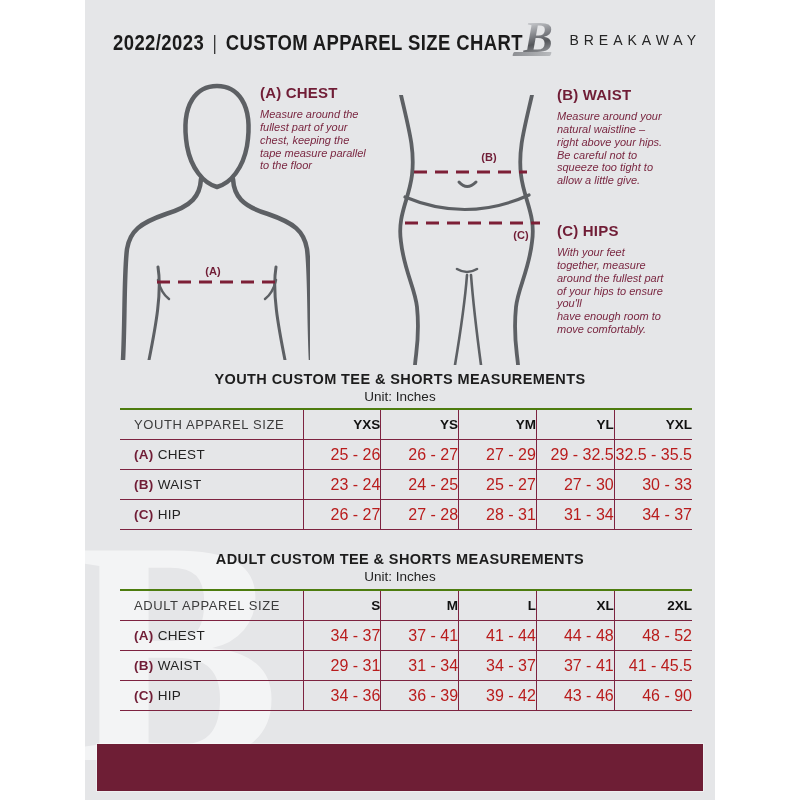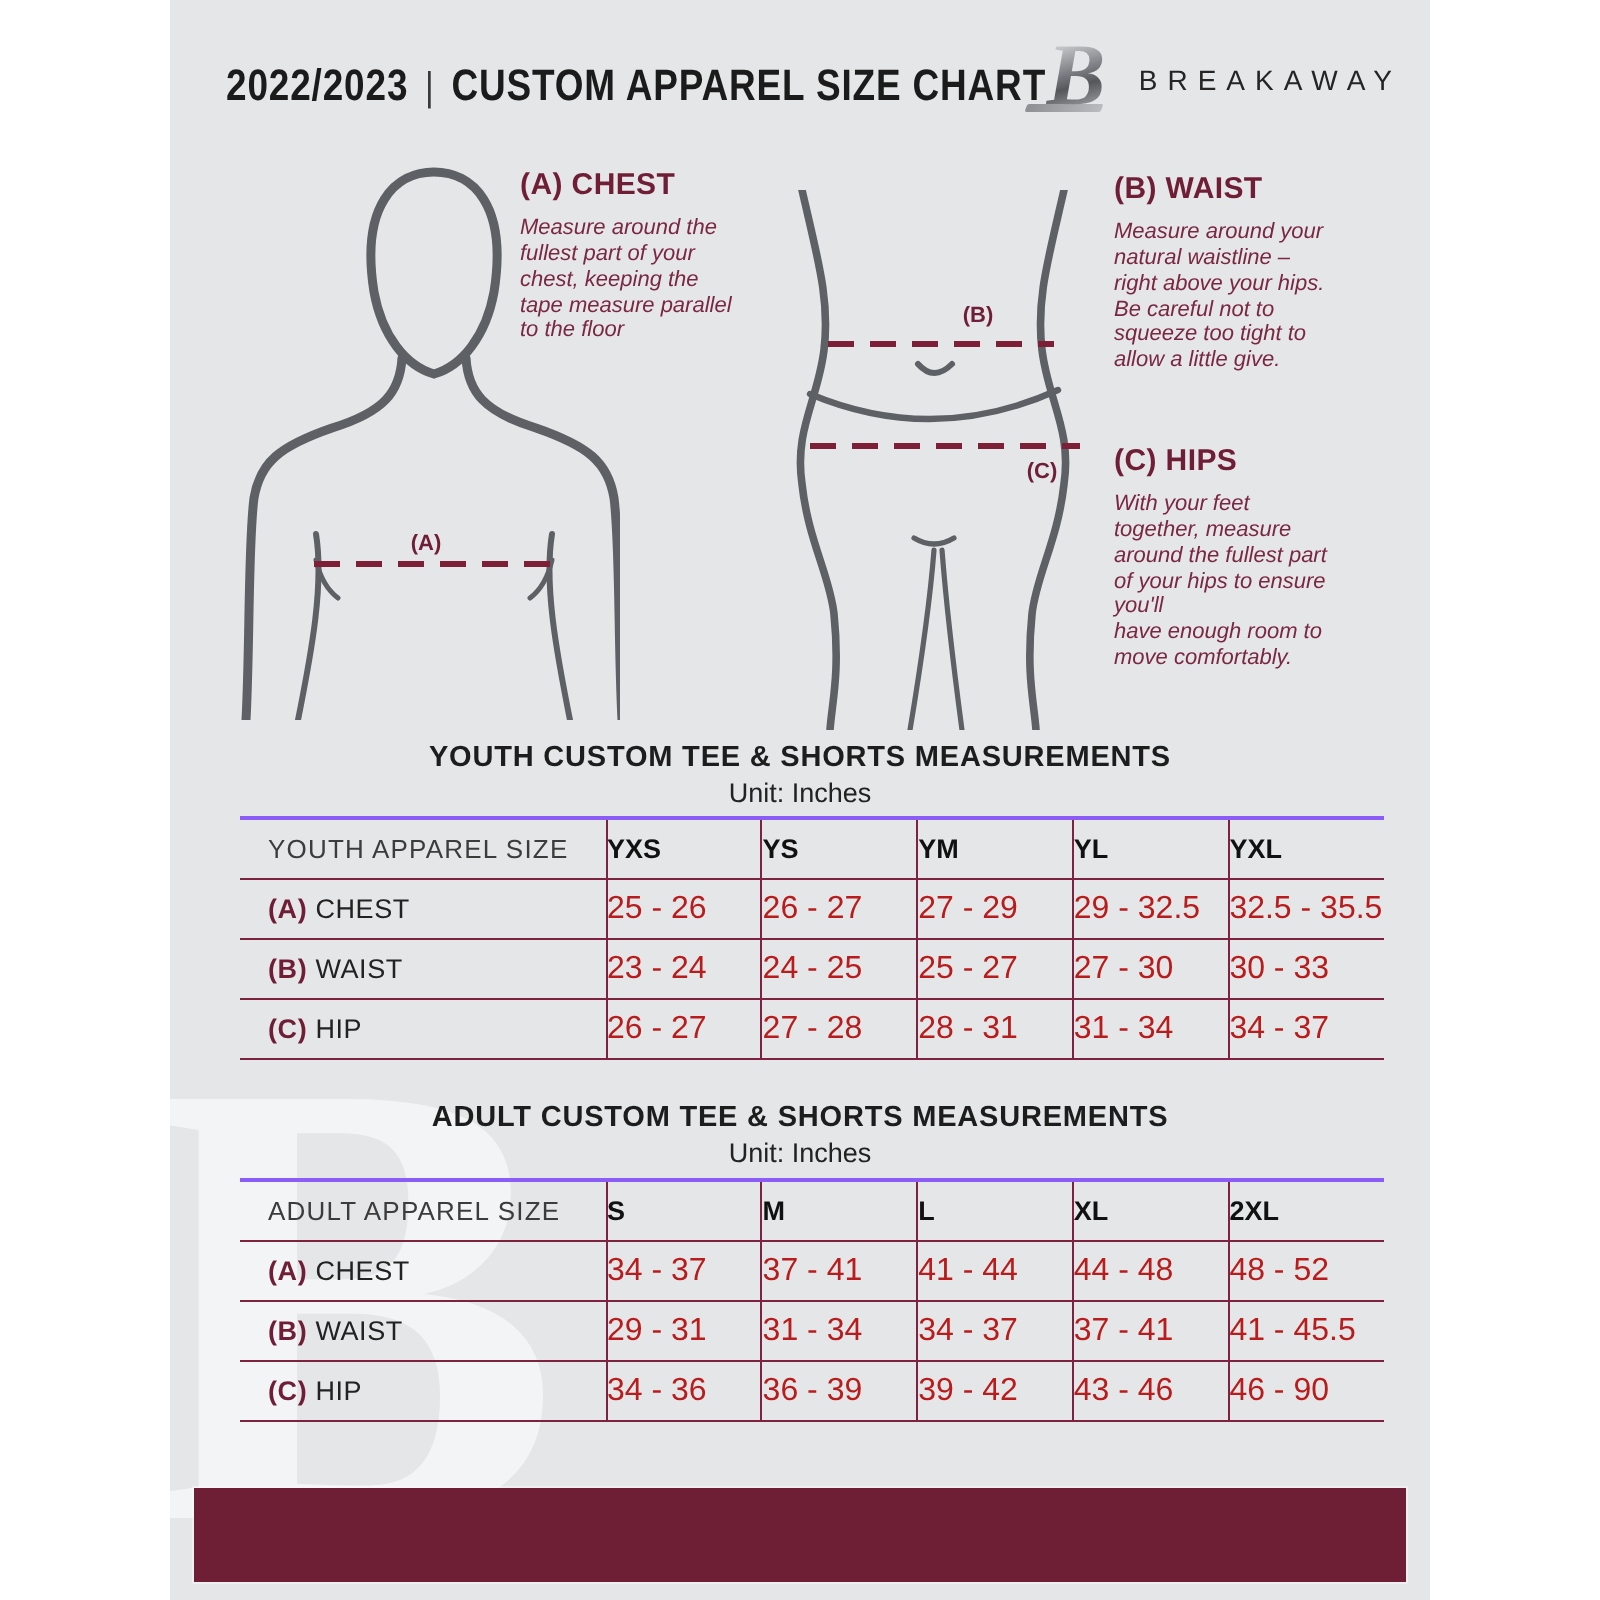--- a/index.html
+++ b/index.html
@@ -34,24 +34,24 @@
   .sec-title{position:absolute;width:100%;text-align:center;font-weight:bold;font-size:14.5px;letter-spacing:0.4px;color:#1d1d1d;z-index:2;}
   .sec-unit{position:absolute;width:100%;text-align:center;font-size:13.5px;color:#222;z-index:2;}
   #youth-title{top:371px;} #youth-unit{top:389px;}
   #adult-title{top:551px;} #adult-unit{top:569px;}
 
   
   .size-table{position:absolute;left:35px;width:572px;border-collapse:collapse;table-layout:fixed;z-index:2;}
   #youth-table{top:408px;} #adult-table{top:589px;}
   .size-table col.c0{width:183px;}
   .size-table col.cn{width:77.8px;}
-  .size-table thead tr{border-top:2px solid #8b5cf6;border-bottom:1.5px solid #7d2340;}
+  .size-table thead tr{border-top:2px solid #4d7c0f;border-bottom:1.5px solid #7d2340;}
   .size-table tbody tr{border-bottom:1.5px solid #7d2340;}
   .size-table th,.size-table td{padding:0;height:29px;vertical-align:middle;}
-  .size-table th.size-head,.size-table td.val{border-left:1.5px solid #7d2340;text-align:left;}
+  .size-table th.size-head,.size-table td.val{border-left:1.5px solid #7d2340;text-align:right;}
   .size-table th.label-head{font-weight:400;text-align:left;padding-left:14px;font-size:13px;color:#3c3c3c;letter-spacing:0.6px;}
   .size-table th.size-head{font-weight:bold;font-size:13.5px;color:#111;}
   .size-table td.row-label{text-align:left;padding-left:14px;font-size:13.5px;color:#222;letter-spacing:0.3px;}
   .size-table td.row-label .pfx{font-weight:bold;color:#701d36;}
   .size-table td.val{font-size:16px;color:#b91c1c;}
 
   
   .footer-bar{position:absolute;left:12px;top:744px;width:606px;height:47px;background:#6e1e35;outline:1px solid rgba(255,255,255,0.35);z-index:3;}
 </style>
 </head>

